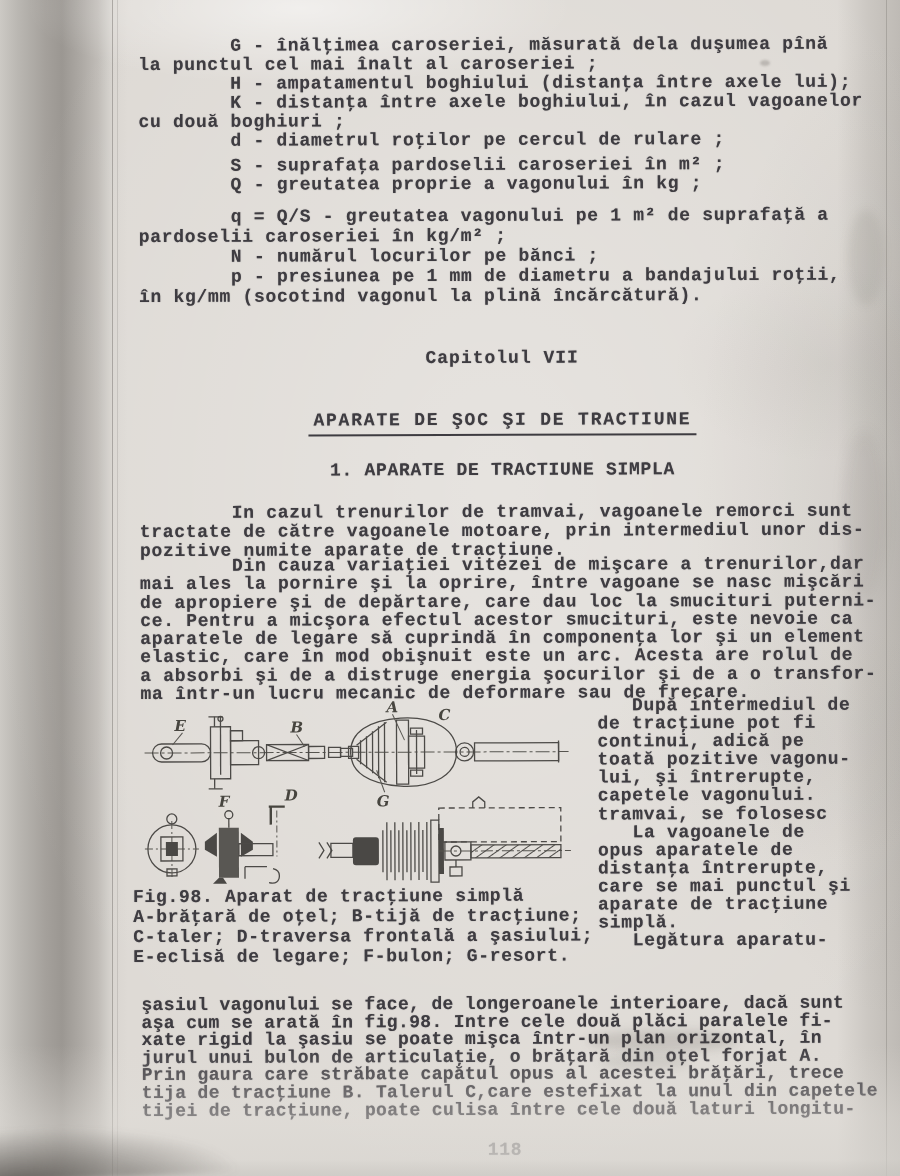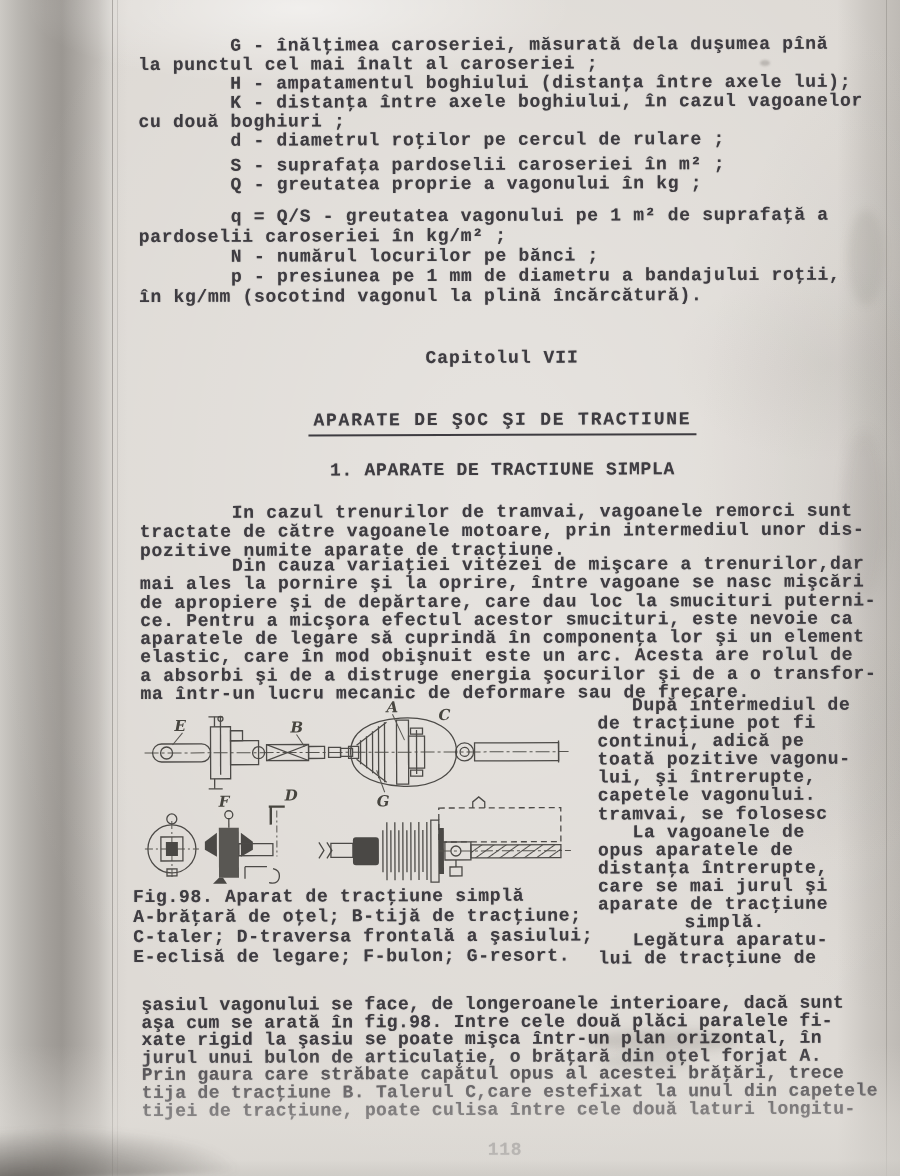--- a/index.html
+++ b/index.html
@@ -215,25 +215,24 @@
         <div class="tline" style="line-height: var(--lh, 19px);">   După intermediul de</div>
         <div class="tline" style="line-height: var(--lh, 19px);">de tracţiune pot fi</div>
         <div class="tline" style="line-height: var(--lh, 19px);">continui, adică pe</div>
         <div class="tline" style="line-height: var(--lh, 19px);">toată pozitive vagonu-</div>
         <div class="tline" style="line-height: var(--lh, 19px);">lui, şi întrerupte,</div>
         <div class="tline" style="line-height: var(--lh, 19px);">capetele vagonului.</div>
         <div class="tline" style="line-height: var(--lh, 19px);">tramvai, se folosesc</div>
         <div class="tline" style="line-height: var(--lh, 19px);">   La vagoanele de</div>
         <div class="tline" style="line-height: var(--lh, 19px);">opus aparatele de</div>
         <div class="tline" style="line-height: var(--lh, 19px);">distanţa întrerupte,</div>
-        <div class="tline" style="line-height: var(--lh, 19px);">care se mai jurul şi</div>
+        <div class="tline" style="line-height: var(--lh, 19px);">care se mai punctul şi</div>
         <div class="tline" style="line-height: var(--lh, 19px);">aparate de tracţiune</div>
-        <div class="tline" style="line-height: var(--lh, 19px); text-align: center;">simplă.</div>
+        <div class="tline" style="line-height: var(--lh, 19px);">simplă.</div>
         <div class="tline" style="line-height: var(--lh, 19px);">   Legătura aparatu-</div>
-        <div class="tline" style="line-height: var(--lh, 19px);">lui de tracţiune de</div>
       </div>
 
     <div class="blk typ" style="left:140px;top:996px;--lh:17.6px;letter-spacing:.35px">
         <div class="tline" style="line-height: var(--lh, 19px);">şasiul vagonului se face, de longeroanele interioare, dacă sunt</div>
         <div class="tline" style="line-height: var(--lh, 19px);">aşa cum se arată în fig.98. Intre cele două plăci paralele fi-</div>
         <div class="tline" style="line-height: var(--lh, 19px);">xate rigid la şasiu se poate mişca într-un plan orizontal, în</div>
         <div class="tline" style="line-height: var(--lh, 19px);">jurul unui bulon de articulaţie, o brăţară din oţel forjat A.</div>
         <div class="tline" style="line-height: var(--lh, 19px);">Prin gaura care străbate capătul opus al acestei brăţări, trece</div>
         <div class="tline" style="line-height: var(--lh, 19px);">tija de tracţiune B. Talerul C,care estefixat la unul din capetele</div>
         <div class="tline" style="line-height: var(--lh, 19px);">tijei de tracţiune, poate culisa între cele două laturi longitu-</div>

